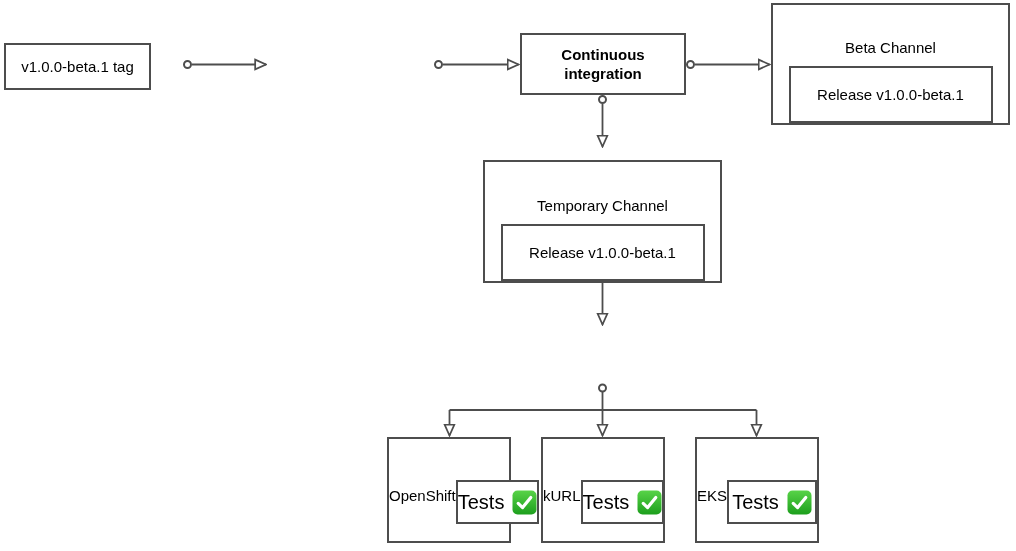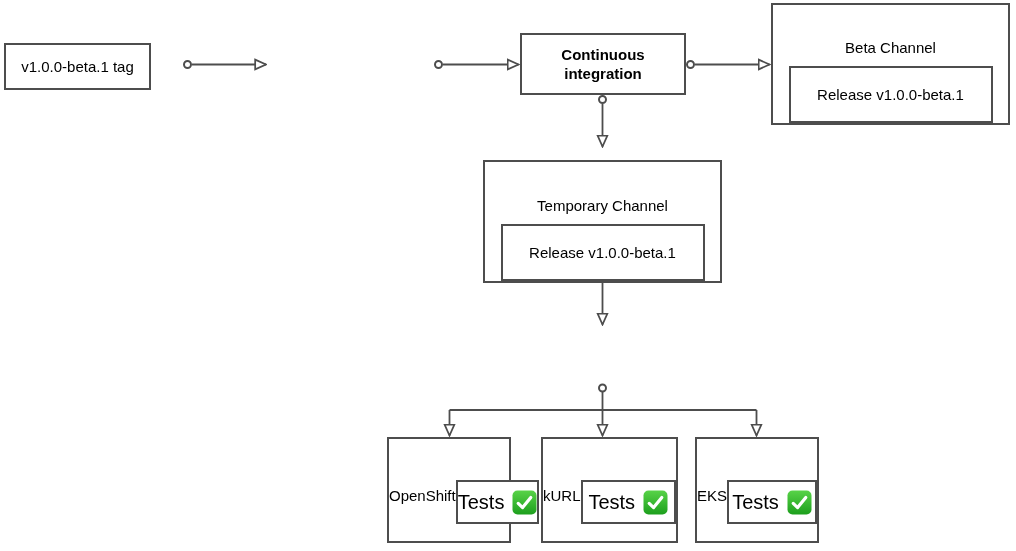--- a/index.html
+++ b/index.html
@@ -84,21 +84,21 @@
     letter-spacing: 0.5px;
   }
   
   #node-tag        { left: 4px;   top: 43px;  width: 147px; height: 47px; }
   #node-repo       { left: 268px; top: 33px;  width: 166px; height: 62px; padding: 4px; }
   #node-ci         { left: 520px; top: 33px;  width: 166px; height: 62px; padding: 4px; font-weight: bold; }
   #node-beta       { left: 771px; top: 3px;   width: 239px; height: 122px; }
   #node-temp       { left: 483px; top: 148px; width: 239px; height: 123px; margin-top: 12px; }
   #node-cluster    { left: 483px; top: 326px; width: 239px; height: 58px; }
   #node-openshift  { left: 387px; top: 437px; width: 124px; height: 106px; }
-  #node-kurl       { left: 541px; top: 437px; width: 137px; height: 106px; }
+  #node-kurl       { left: 541px; top: 437px; width: 124px; height: 106px; }
   #node-eks        { left: 695px; top: 437px; width: 124px; height: 106px; }
   .check-icon { display: block; }
 </style>
 </head>
 <body>
 
 <div class="stage">
 
   <svg class="connectors" viewBox="0 0 1016 551" xmlns="http://www.w3.org/2000/svg">
     <defs>

